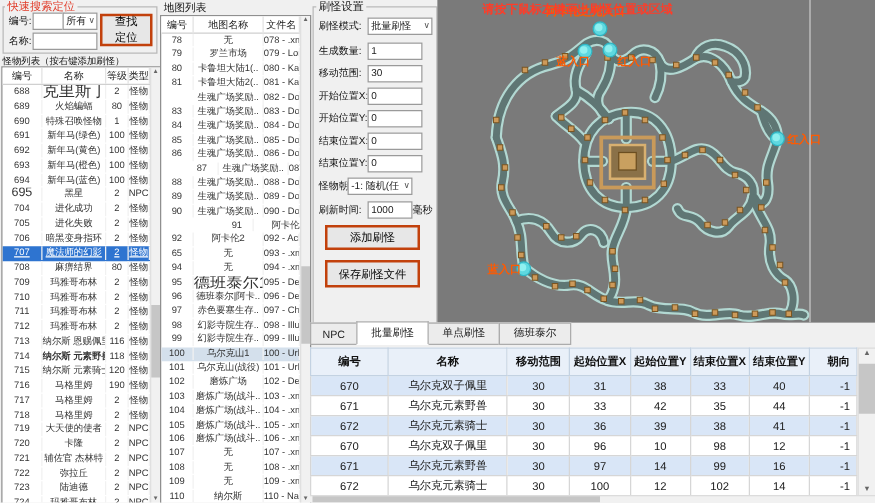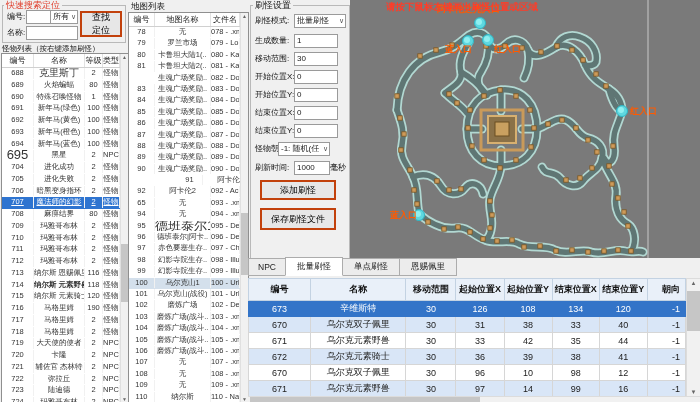--- a/index.html
+++ b/index.html
@@ -67,21 +67,21 @@
 <div class="listbox" style="left:1px;top:53px;width:126px;height:349px">
   <div class="lheader" id="mlHead" style="grid-template-columns:32px 51px 18px 17px">
       <div>编号</div>
       <div>名称</div>
       <div>等级</div>
       <div>类型</div>
     </div>
   <div id="mlBody">
       <div class="lrow" style="grid-template-columns: 32px 51px 18px 17px; height: 10.75px; line-height: 10.75px;">
         <div style="font-size: 7.5px;">688</div>
-        <div style="font-size: 10px;">克里斯丁</div>
+        <div style="font-size: 13px;">克里斯丁</div>
         <div style="font-size: 7.5px;">2</div>
         <div style="font-size: 7.5px;">怪物</div>
       </div>
       <div class="lrow" style="grid-template-columns: 32px 51px 18px 17px; height: 10.75px; line-height: 10.75px;">
         <div style="font-size: 7.5px;">689</div>
         <div style="font-size: 7.5px;">火焰蝙蝠</div>
         <div style="font-size: 7.5px;">80</div>
         <div style="font-size: 7.5px;">怪物</div>
       </div>
       <div class="lrow" style="grid-template-columns: 32px 51px 18px 17px; height: 10.75px; line-height: 10.75px;">
@@ -108,21 +108,21 @@
         <div style="font-size: 7.5px;">100</div>
         <div style="font-size: 7.5px;">怪物</div>
       </div>
       <div class="lrow" style="grid-template-columns: 32px 51px 18px 17px; height: 10.75px; line-height: 10.75px;">
         <div style="font-size: 7.5px;">694</div>
         <div style="font-size: 7.5px;">新年马(蓝色)</div>
         <div style="font-size: 7.5px;">100</div>
         <div style="font-size: 7.5px;">怪物</div>
       </div>
       <div class="lrow" style="grid-template-columns: 32px 51px 18px 17px; height: 10.75px; line-height: 10.75px;">
-        <div style="font-size: 13px;">695</div>
+        <div style="font-size: 10px;">695</div>
         <div style="font-size: 7.5px;">黑星</div>
         <div style="font-size: 7.5px;">2</div>
         <div style="font-size: 7.5px;">NPC</div>
       </div>
       <div class="lrow" style="grid-template-columns: 32px 51px 18px 17px; height: 10.75px; line-height: 10.75px;">
         <div style="font-size: 7.5px;">704</div>
         <div style="font-size: 7.5px;">进化成功</div>
         <div style="font-size: 7.5px;">2</div>
         <div style="font-size: 7.5px;">怪物</div>
       </div>
@@ -300,21 +300,21 @@
       <div class="lrow" style="grid-template-columns: 26px 56px 29px; height: 10.4px; line-height: 10.4px;">
         <div style="font-size: 7.5px;">85</div>
         <div style="font-size: 7.5px;">生魂广场奖励..</div>
         <div style="font-size: 7.5px;">085 - Dou</div>
       </div>
       <div class="lrow" style="grid-template-columns: 26px 56px 29px; height: 10.4px; line-height: 10.4px;">
         <div style="font-size: 7.5px;">86</div>
         <div style="font-size: 7.5px;">生魂广场奖励..</div>
         <div style="font-size: 7.5px;">086 - Dou</div>
       </div>
-      <div class="lrow" style="grid-template-columns: 26px 56px 29px; height: 10.4px; line-height: 10.4px;">
+      <div class="lrow" style="grid-template-columns: 26px 56px 29px; height: 10.4px; line-height: 10.4px; padding-left: 20px;">
         <div style="font-size: 7.5px;">87</div>
         <div style="font-size: 7.5px;">生魂广场奖励..</div>
         <div style="font-size: 7.5px;">087 - Dou</div>
       </div>
       <div class="lrow" style="grid-template-columns: 26px 56px 29px; height: 10.4px; line-height: 10.4px;">
         <div style="font-size: 7.5px;">88</div>
         <div style="font-size: 7.5px;">生魂广场奖励..</div>
         <div style="font-size: 7.5px;">088 - Dou</div>
       </div>
       <div class="lrow" style="grid-template-columns: 26px 56px 29px; height: 10.4px; line-height: 10.4px;">
@@ -611,21 +611,21 @@
       <text x="390" y="218" fill="#ff5a00" font-size="9" font-weight="bold">蓝入口</text>
       <text x="386" y="10" fill="#ff3c28" font-size="9.5" font-weight="bold">请按下鼠标左键画出刷怪位置或区域</text>
       <line x1="648" y1="0" x2="648" y2="258" stroke="#c8c8c8" stroke-width="1"></line>
     </svg>
 </div>
 
 <div id="tabsBar">
     <div class="tab" style="left: 248px; width: 36px;">NPC</div>
     <div class="tab active" style="left: 285px; width: 56px;">批量刷怪</div>
     <div class="tab" style="left: 342px; width: 56px;">单点刷怪</div>
-    <div class="tab" style="left: 399px; width: 56px;">恩赐佩里</div>
+    <div class="tab" style="left: 399px; width: 56px;">德班泰尔</div>
   </div>
 <table id="spawntable">
     <colgroup id="stCols">
       <col style="width: 62px;">
       <col style="width: 95px;">
       <col style="width: 50px;">
       <col style="width: 48px;">
       <col style="width: 48px;">
       <col style="width: 47px;">
       <col style="width: 48px;">
@@ -637,30 +637,20 @@
         <th>名称</th>
         <th>移动范围</th>
         <th>起始位置X</th>
         <th>起始位置Y</th>
         <th>结束位置X</th>
         <th>结束位置Y</th>
         <th class="dir">朝向</th>
       </tr>
     </thead>
     <tbody id="stBody">
-      <tr class="sel">
-        <td>673</td>
-        <td>辛维斯特</td>
-        <td>30</td>
-        <td>126</td>
-        <td>108</td>
-        <td>134</td>
-        <td>120</td>
-        <td class="dir">-1</td>
-      </tr>
       <tr class="alt">
         <td>670</td>
         <td>乌尔克双子佩里</td>
         <td>30</td>
         <td>31</td>
         <td>38</td>
         <td>33</td>
         <td>40</td>
         <td class="dir">-1</td>
       </tr>

